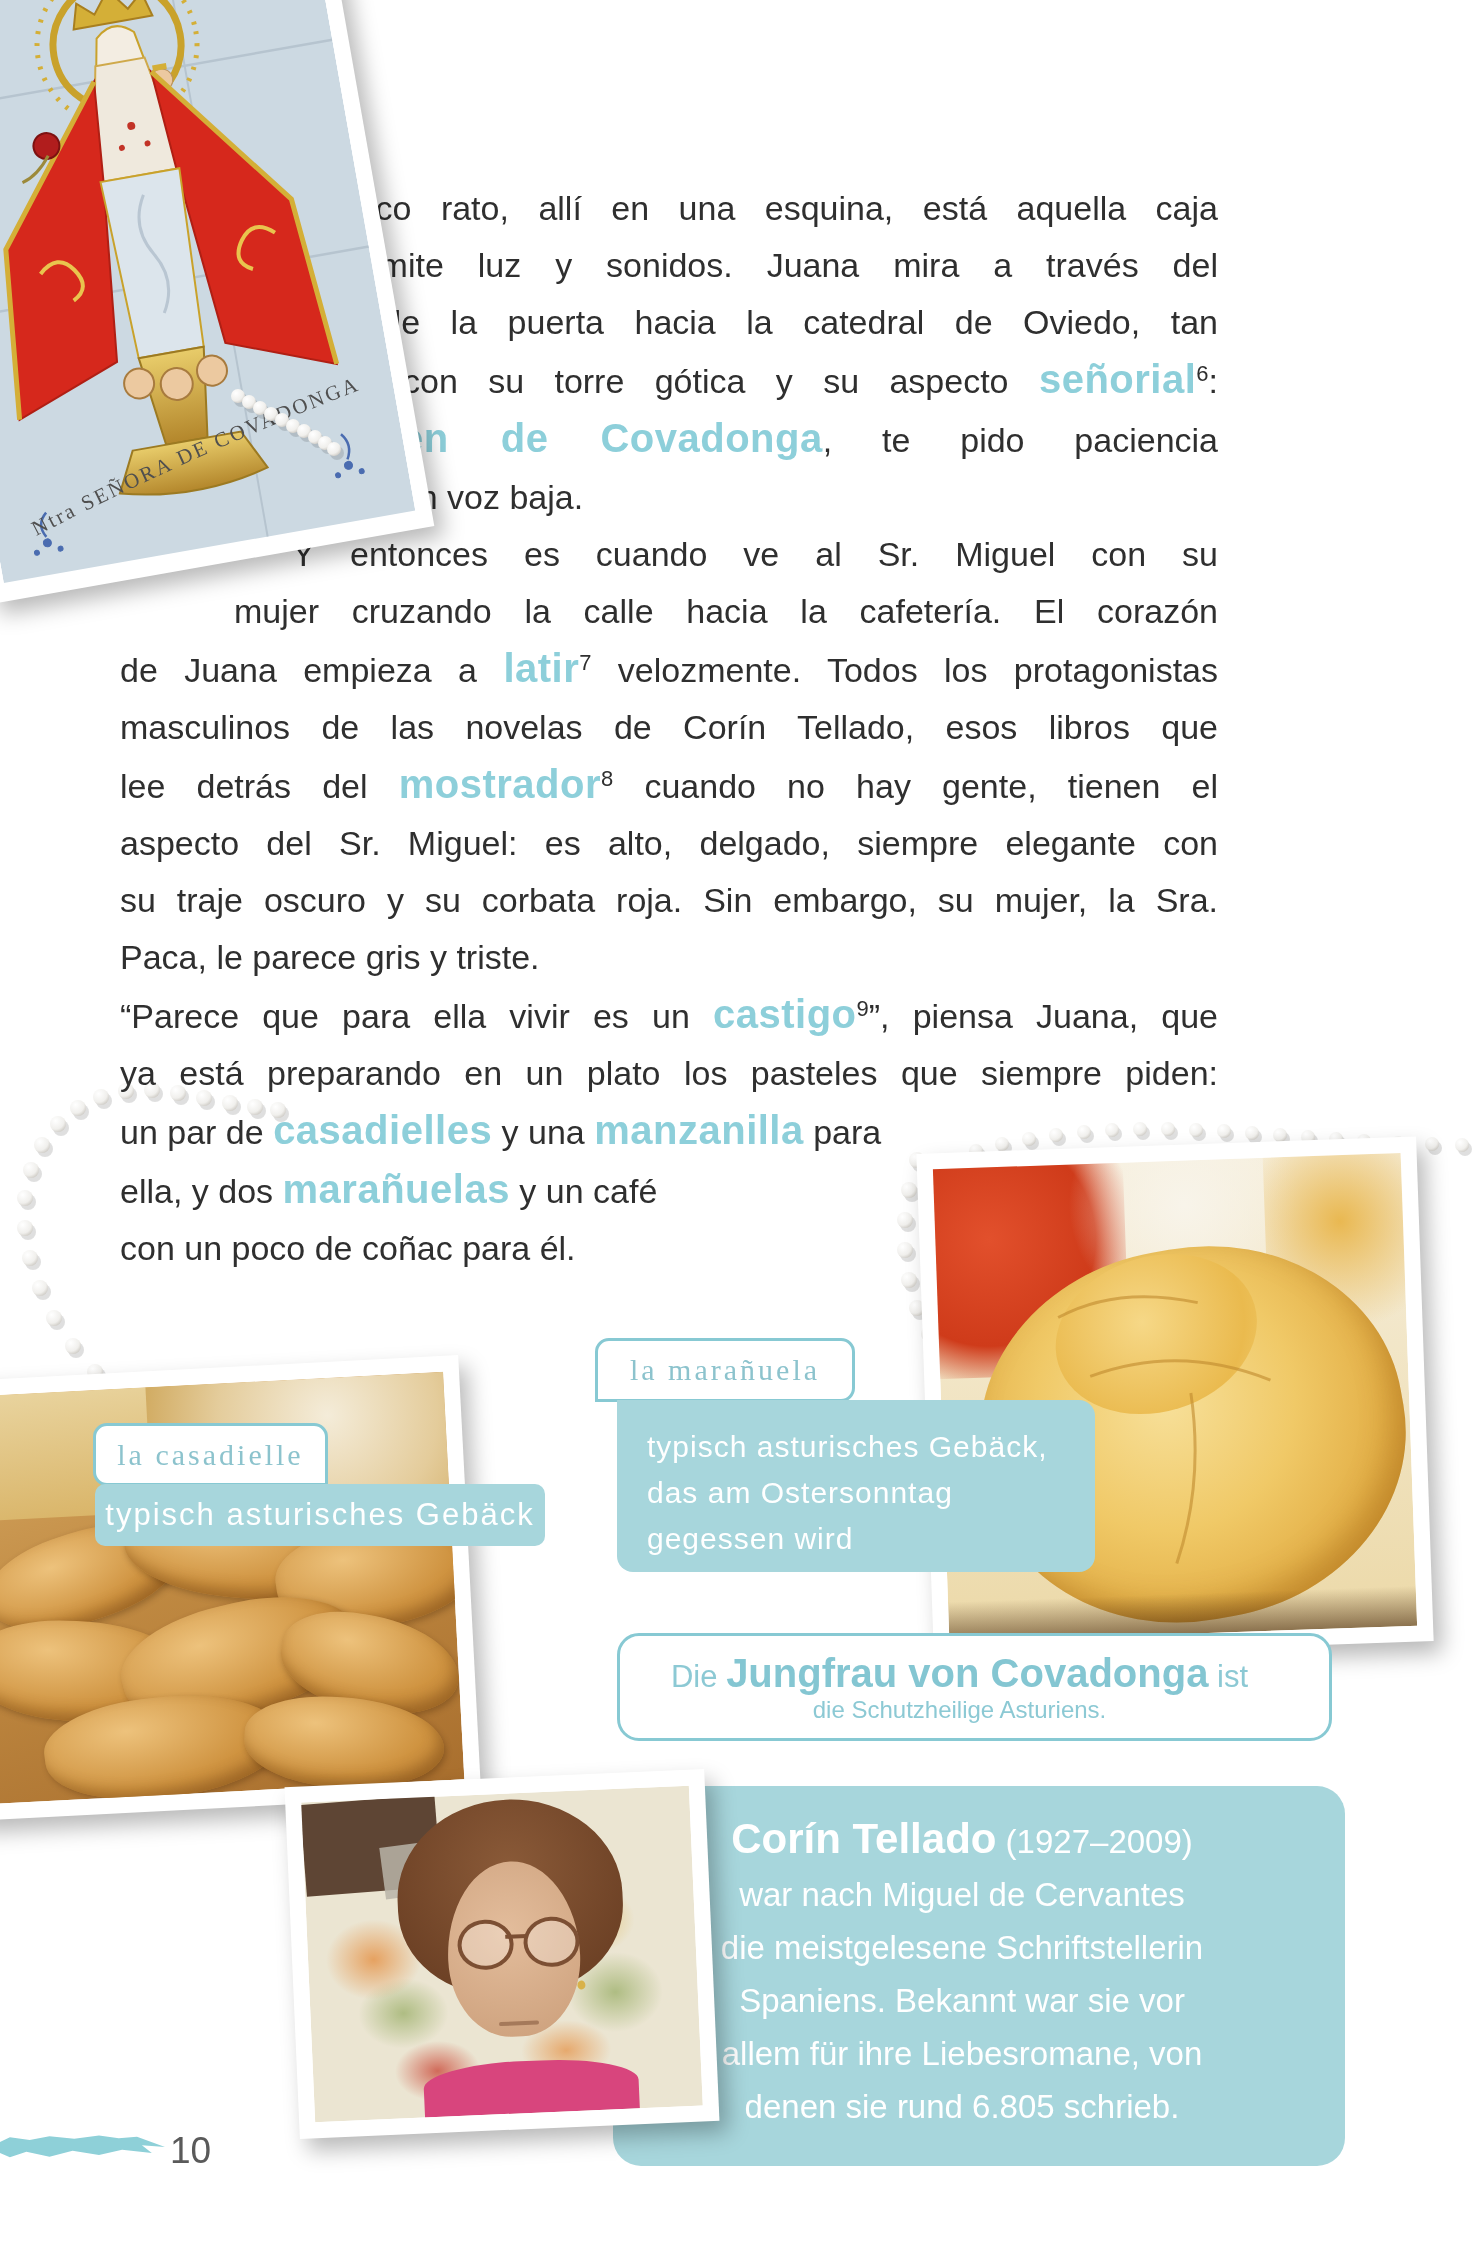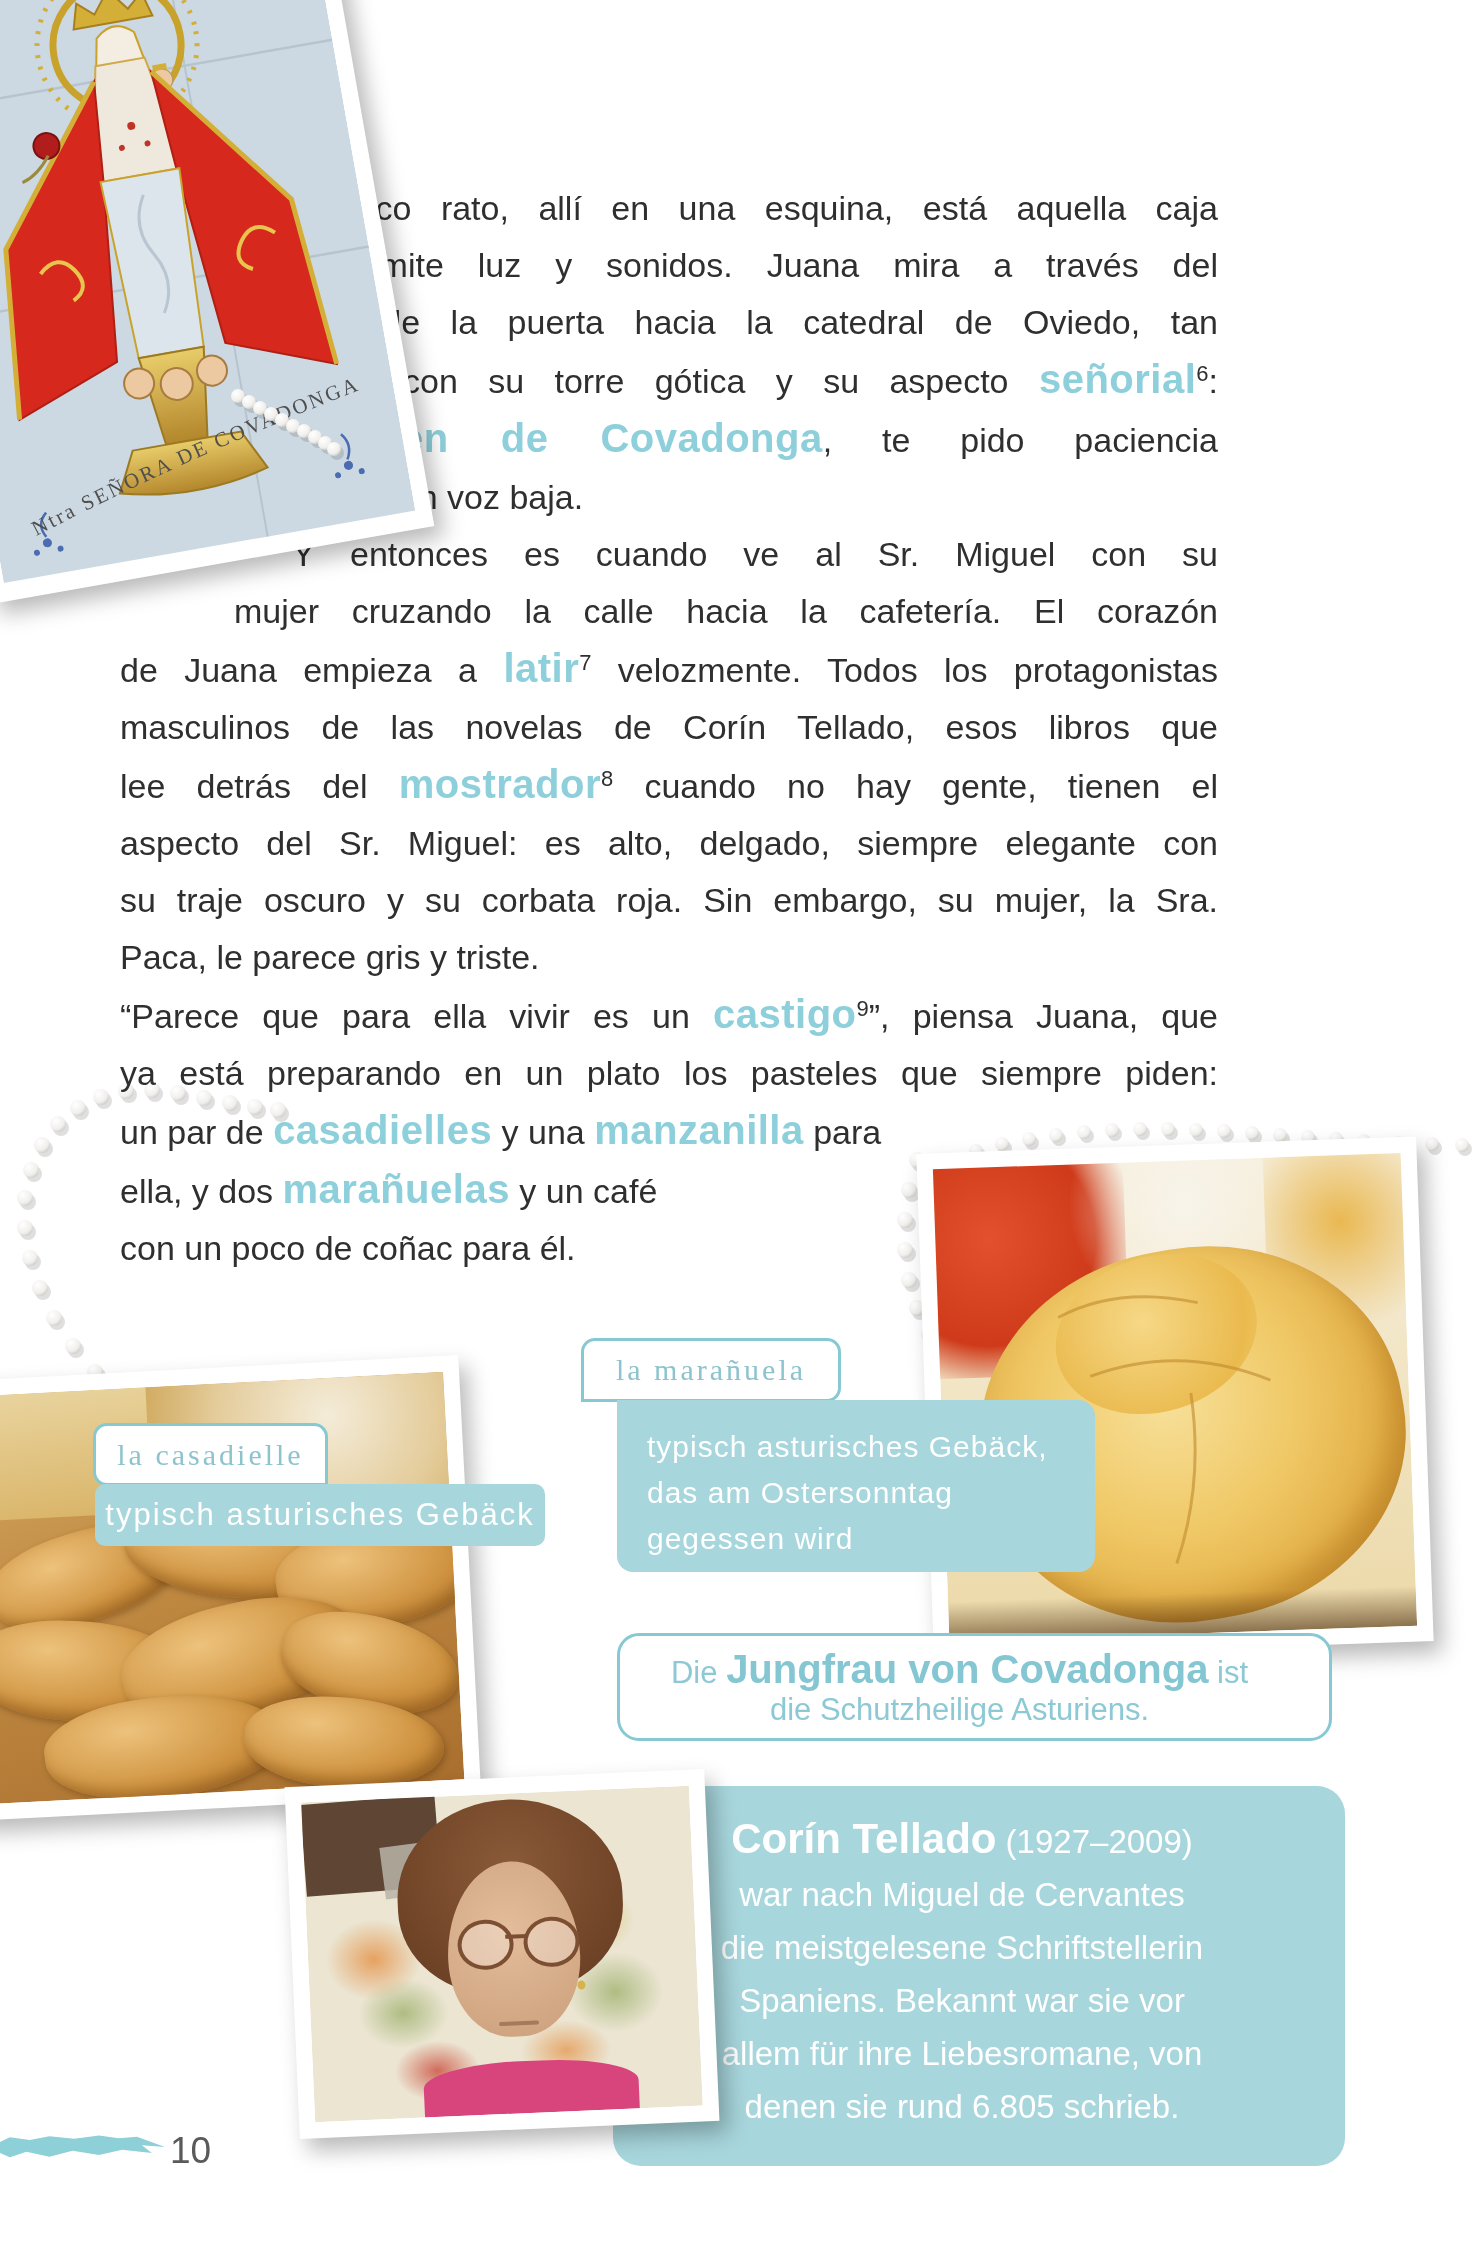--- a/index.html
+++ b/index.html
@@ -75,32 +75,32 @@
   .corin-top{position:absolute;left:110px;bottom:0;width:215px;height:52px;border-radius:45% 45% 0 0;background:#d8457d;}
 
   
   .titlebox{position:absolute;background:#fff;border:3px solid #87C9D3;border-radius:12px;
     display:flex;align-items:center;justify-content:center;z-index:6;
     font-family:"Liberation Serif",serif;color:#8CC3CD;letter-spacing:3px;}
   .tealbar{position:absolute;background:#A7D6DC;border-radius:10px;z-index:6;
     font-family:Liberation Sans, sans-serif;color:#fff;letter-spacing:2px;}
   .cap-casa-title{left:93px;top:1423px;width:229px;height:57px;font-size:30px;border-radius:14px 14px 0 14px;}
   .cap-casa-bar{left:95px;top:1484px;width:450px;height:62px;display:flex;align-items:center;justify-content:center;font-size:31px;}
-  .cap-mara-title{left:581px;top:1338px;width:254px;height:58px;font-size:30px;border-radius:14px 14px 14px 0;}
+  .cap-mara-title{left:595px;top:1338px;width:254px;height:58px;font-size:30px;border-radius:14px 14px 14px 0;}
   .cap-mara-box{left:617px;top:1400px;width:478px;height:172px;border-radius:0 16px 16px 16px;
     padding:24px 0 0 30px;box-sizing:border-box;font-size:30px;line-height:46px;letter-spacing:1px;}
 
   
   .jungfrau{position:absolute;left:617px;top:1633px;width:715px;height:108px;background:#fff;
     border:3px solid #87C9D3;border-radius:22px;z-index:6;box-sizing:border-box;
     display:flex;flex-direction:column;align-items:center;justify-content:center;
     padding-right:30px;color:#8CC9D4;}
   .jf1{font-size:31px;}
   .jf1 .jfb{font-size:40px;font-weight:bold;color:#84C6D2;}
-  .jf2{font-size:31px;margin-top:0;}
+  .jf2{font-size:24px;margin-top:0;}
 
   
   .corinbox{position:absolute;left:613px;top:1786px;width:732px;height:380px;background:#A7D6DC;
     border-radius:28px;z-index:4;box-sizing:border-box;text-align:center;
     padding:26px 34px 0 0;color:#fff;}
   .cb1{font-size:33px;line-height:53px;}
   .cb1 .cbn{font-size:42px;font-weight:bold;}
   .cbl{font-size:33px;line-height:53px;}
 
   

